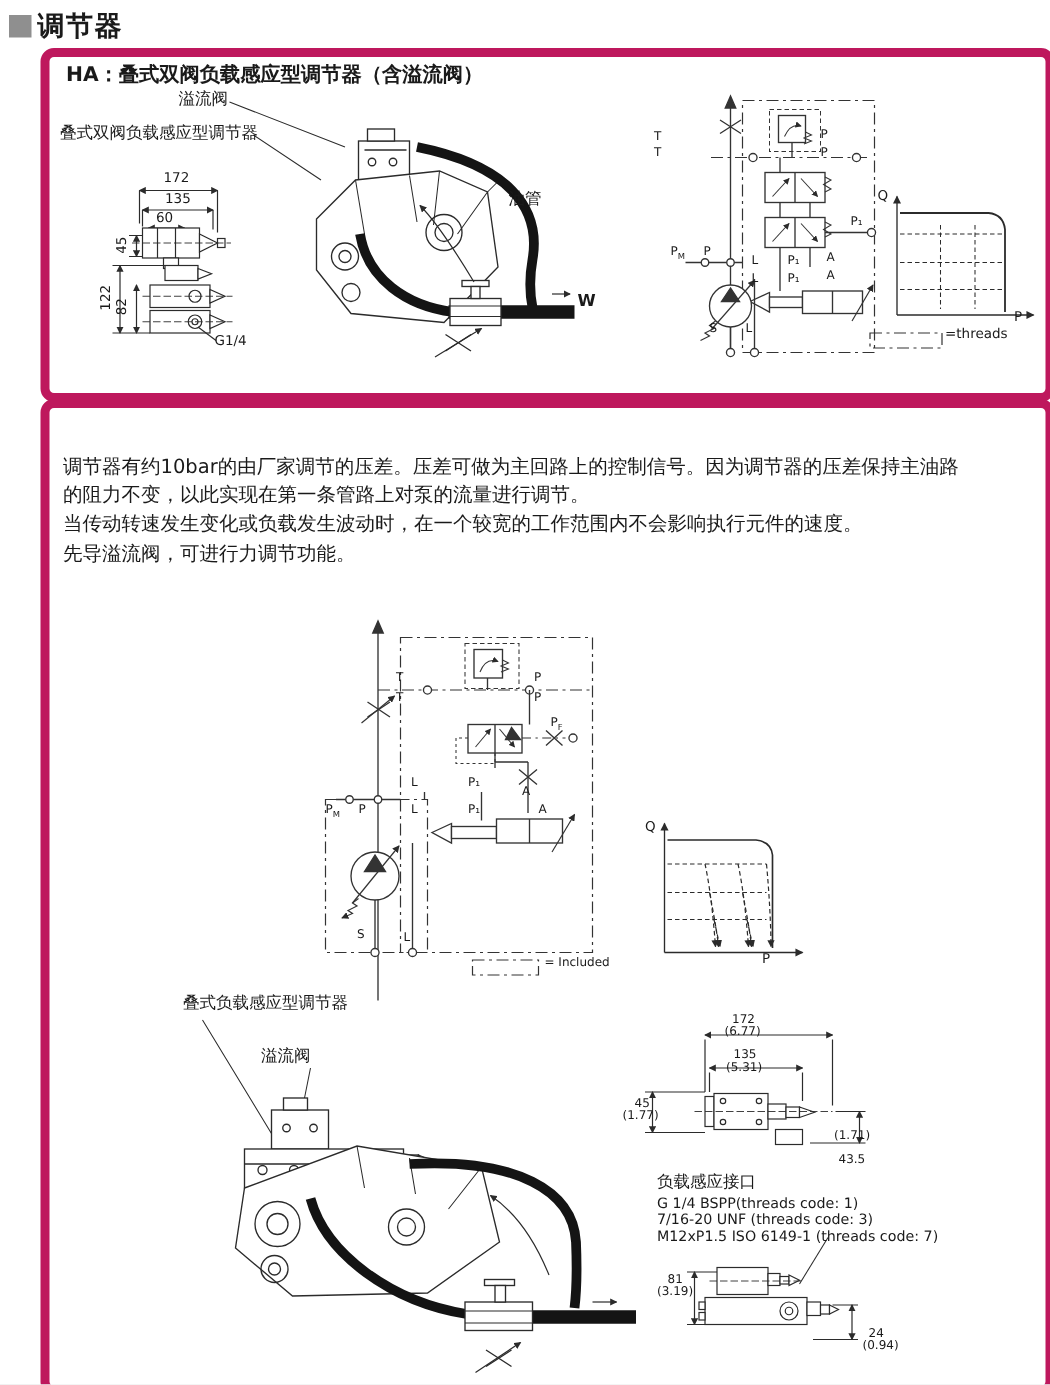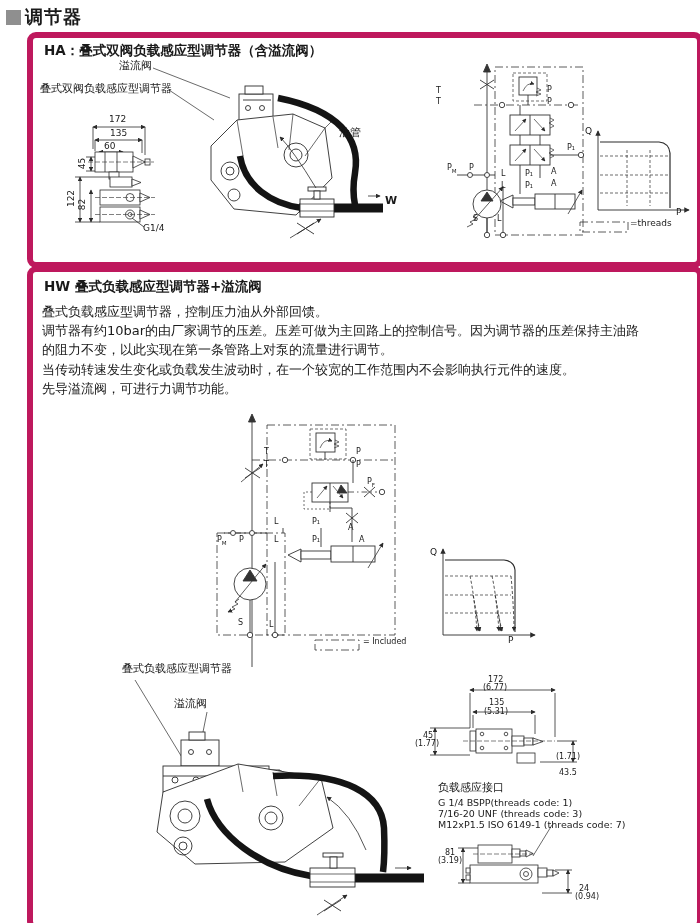--- a/index.html
+++ b/index.html
@@ -324,23 +324,21 @@
         <rect x="433" y="596" width="4" height="5" fill="#fff"></rect>
         <rect x="433" y="603" width="4" height="5" fill="#fff"></rect>
         <rect x="505" y="596" width="9" height="9" fill="#fff"></rect>
         <rect x="514" y="598" width="6" height="6" fill="#fff"></rect>
         <path d="M520,598 l6,3 l-6,3 Z" fill="#fff"></path>
         <path d="M535,598 V621" marker-start="url(#m2)" marker-end="url(#m2)"></path>
         <path d="M522,598 H539 M509,621 H539"></path>
       </g>
     </svg>
 
-    <span class="lb t13b" style="left:11px;top:8px;">HW 叠式负载感应型调节器+溢流阀</span>
     <div class="para">
-      <div>叠式负载感应型调节器，控制压力油从外部回馈。</div>
       <div>调节器有约10bar的由厂家调节的压差。压差可做为主回路上的控制信号。因为调节器的压差保持主油路</div>
       <div>的阻力不变，以此实现在第一条管路上对泵的流量进行调节。</div>
       <div>当传动转速发生变化或负载发生波动时，在一个较宽的工作范围内不会影响执行元件的速度。</div>
       <div>先导溢流阀，可进行力调节功能。</div>
     </div>
     <span class="lb s8" style="left:231px;top:176px;">T</span>
     <span class="lb s8" style="left:231px;top:189px;">T</span>
     <span class="lb s8" style="left:323px;top:176px;">P</span>
     <span class="lb s8" style="left:323px;top:189px;">P</span>
     <span class="lb s8" style="left:334px;top:206px;"><span>P</span><sub>F</sub></span>

